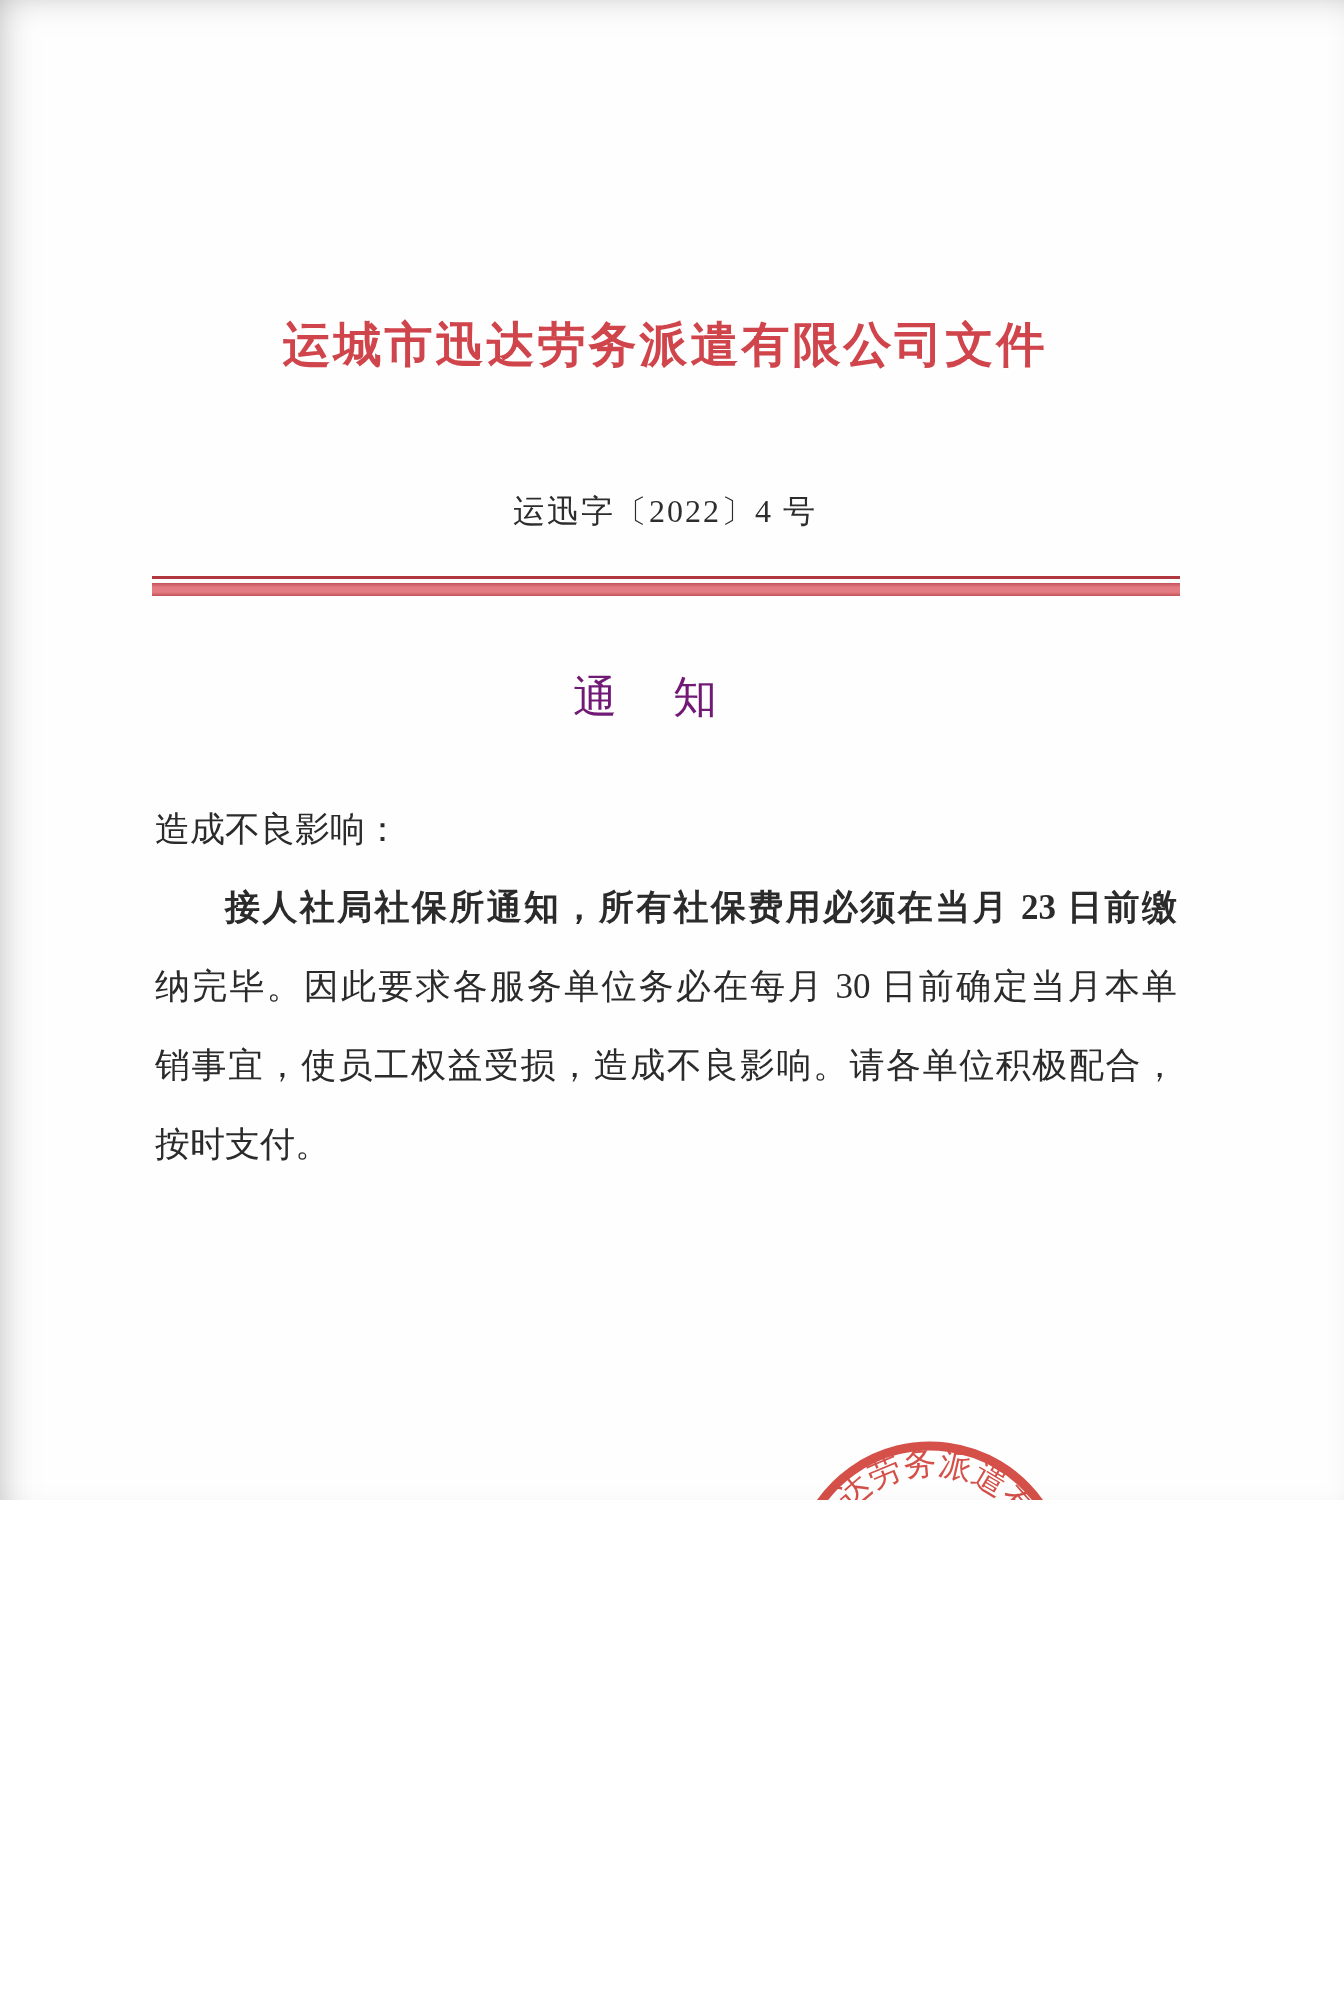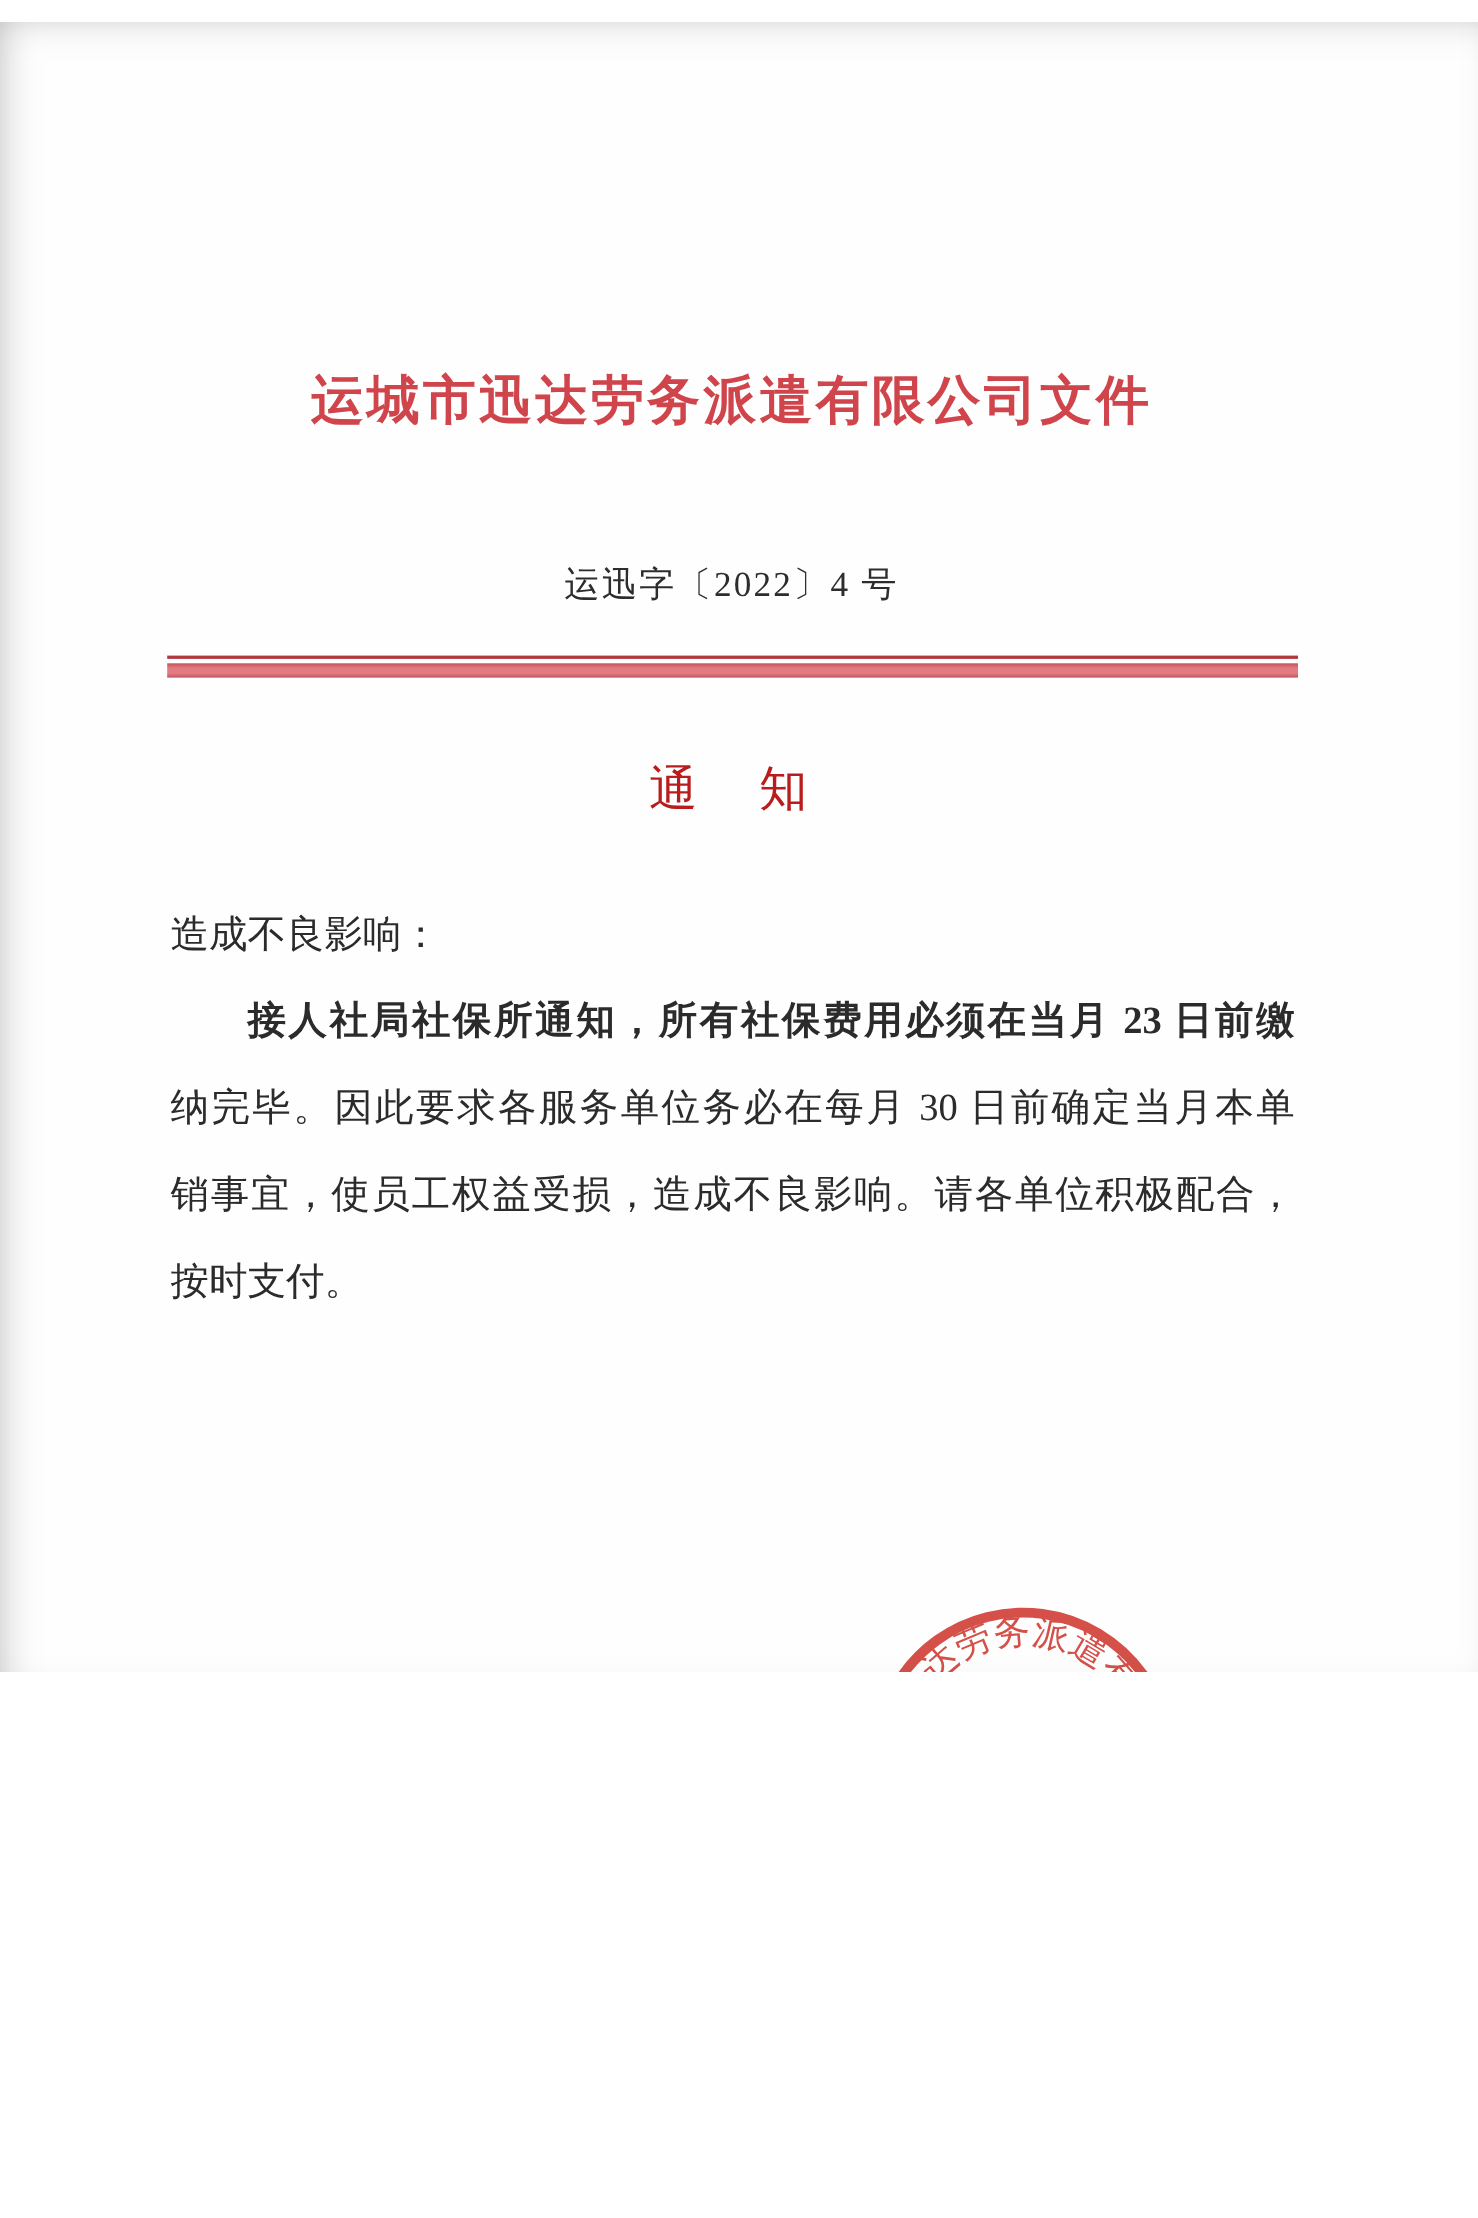--- a/index.html
+++ b/index.html
@@ -12,42 +12,41 @@
   html,body{margin:0;padding:0;background:#ffffff;}
   .page{
     position:relative;
     width:1344px;height:1500px;
     background:#fefefe;
     overflow:hidden;
     font-family:"Liberation Serif","DejaVu Serif",serif;
     color:var(--body-text);
     box-shadow:inset 26px 20px 38px -30px rgba(110,110,110,.55),
                inset -10px -8px 30px -26px rgba(140,140,140,.35);
-    margin-top:20px;
   }
   .letterhead{
     position:absolute;top:316px;left:155px;width:1020px;margin:0;
     text-align:center;font-size:48px;font-weight:bold;
     color:var(--letterhead-red);letter-spacing:3px;line-height:1.2;
   }
   .doc-number{
     position:absolute;top:490px;left:155px;width:1020px;
     text-align:center;font-size:32px;letter-spacing:2px;color:#2d2d2d;
   }
   .divider{position:absolute;left:152px;width:1028px;}
   .divider .thin{display:block;height:3px;background:var(--divider-dark-red);}
   .divider .thick{
     display:block;height:13px;margin-top:4px;
     background:linear-gradient(to bottom,#c4535a 0%,var(--divider-light-red) 35%,var(--divider-light-red) 70%,#c4535a 100%);
   }
   .divider-top{top:576px;}
   .divider-bottom{top:1788px;}
   .notice-title{
-    position:absolute;top:668px;left:155px;width:1020px;margin:0;
-    text-align:center;font-size:44px;font-weight:normal;color:#b91c1c;
+    position:absolute;top:668px;left:138px;width:1020px;margin:0;
+    text-align:center;font-size:44px;font-weight:normal;color:#701a75;
     letter-spacing:6px;
   }
   .salutation{
     position:absolute;top:806px;left:155px;margin:0;
     font-size:35px;color:var(--body-text);
   }
   .notice-body{
     position:absolute;top:868px;left:155px;width:1022px;
     font-size:35px;line-height:79px;color:var(--body-text);
   }

